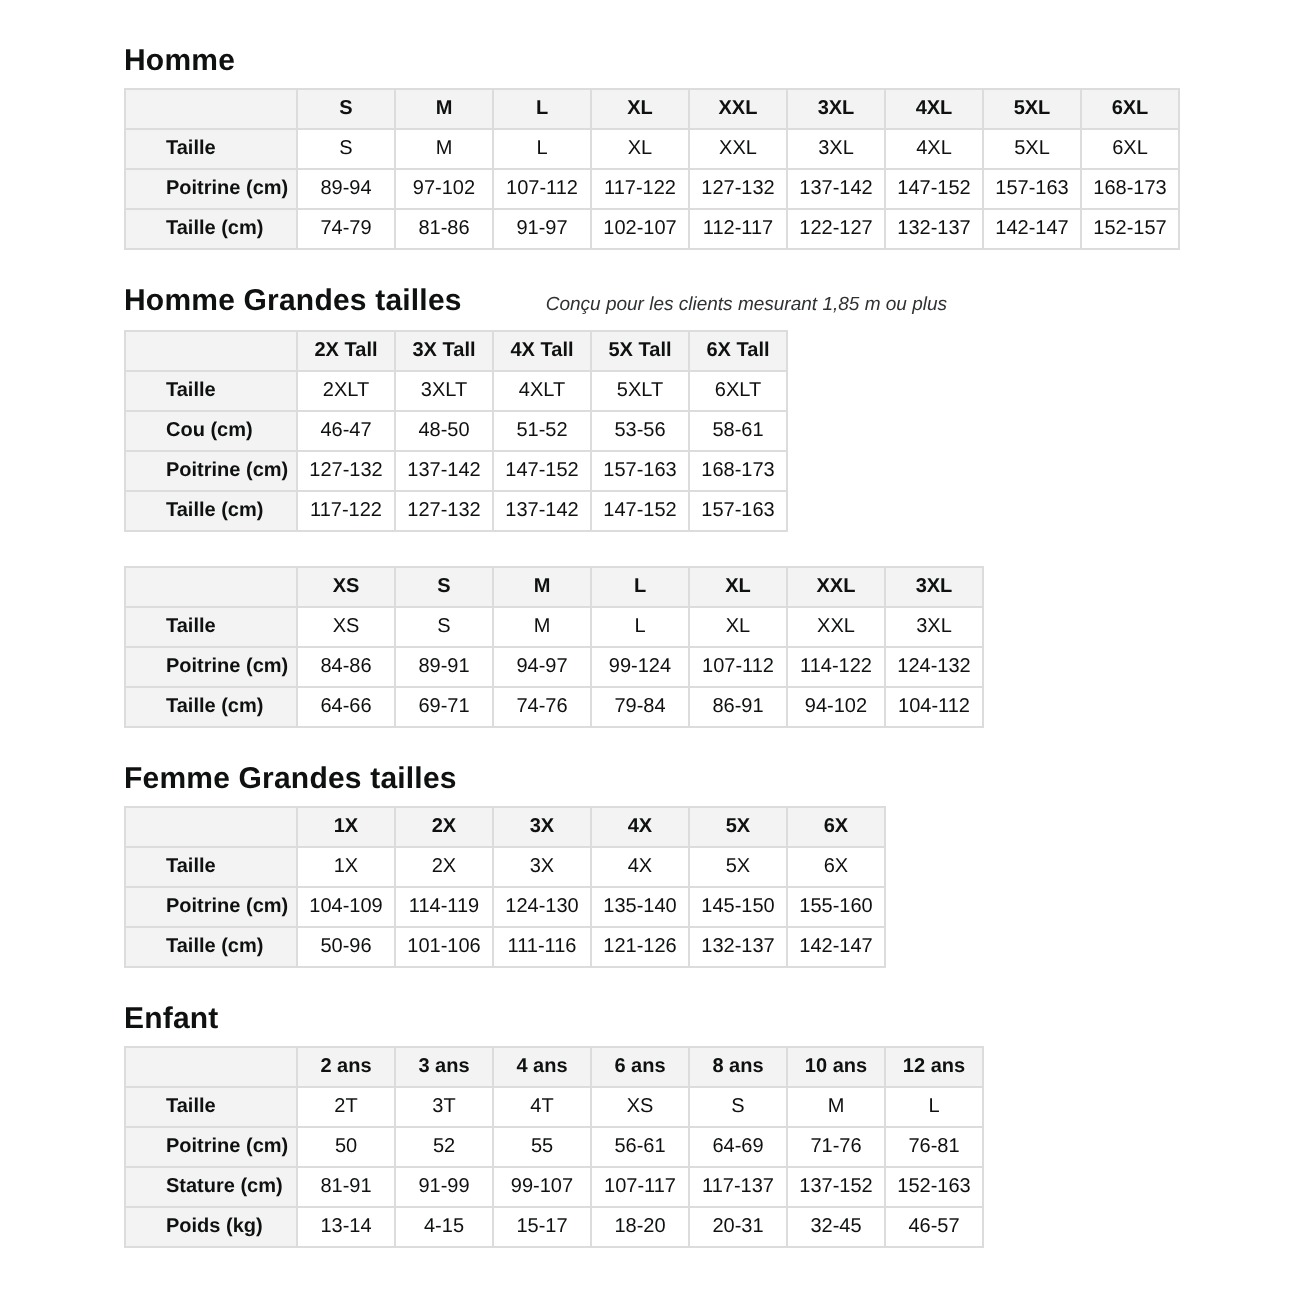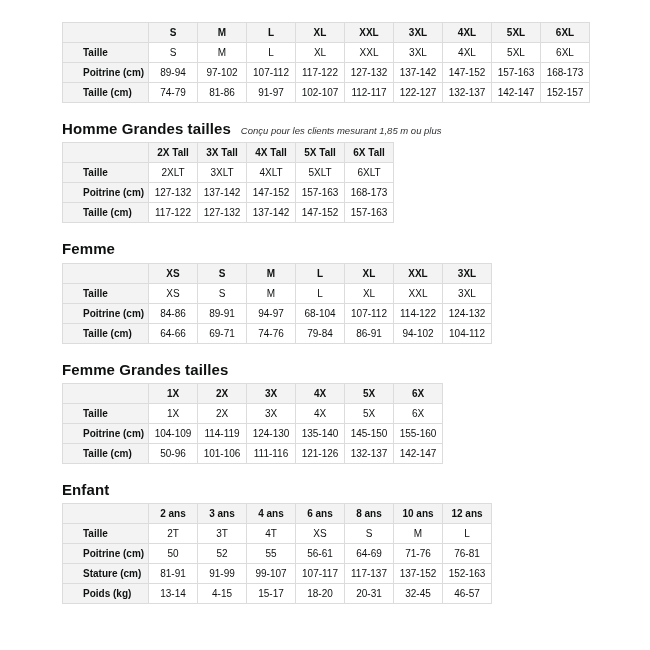--- a/index.html
+++ b/index.html
@@ -30,20 +30,21 @@
     font-size: 15px;
     font-weight: 700;
     line-height: 1.15;
     color: #0f1111;
     letter-spacing: 0.1px;
   }
   .section-note {
     font-size: 9.5px;
     font-style: italic;
     color: #2f3133;
+    margin-left: 32px;
   }
   table.size-table {
     border-collapse: collapse;
     table-layout: fixed;
   }
   table.size-table th,
   table.size-table td {
     border: 1px solid #dcdcdc;
     height: 19px;
     font-size: 10px;
@@ -70,20 +71,23 @@
   }
   col.label-col { width: 86px; }
   col.data-col  { width: 49px; }
 </style>
 </head>
 <body>
 
 <div class="wrap">
 
   <div class="section">
+    <div class="title-row">
+      <span class="section-title">Homme</span>
+    </div>
     <table class="size-table">
         <colgroup>
           <col class="label-col">
           <col class="data-col">
           <col class="data-col">
           <col class="data-col">
           <col class="data-col">
           <col class="data-col">
           <col class="data-col">
           <col class="data-col">
@@ -172,43 +176,48 @@
         <tbody>
           <tr>
             <th>Taille</th>
             <td>2XLT</td>
             <td>3XLT</td>
             <td>4XLT</td>
             <td>5XLT</td>
             <td>6XLT</td>
           </tr>
           <tr>
+            <th>Cou (cm)</th>
+            <td>46-47</td>
+            <td>48-50</td>
+            <td>51-52</td>
+            <td>53-56</td>
+            <td>58-61</td>
+          </tr>
+          <tr>
             <th>Poitrine (cm)</th>
             <td>127-132</td>
             <td>137-142</td>
             <td>147-152</td>
             <td>157-163</td>
             <td>168-173</td>
           </tr>
           <tr>
             <th>Taille (cm)</th>
             <td>117-122</td>
             <td>127-132</td>
             <td>137-142</td>
             <td>147-152</td>
             <td>157-163</td>
           </tr>
         </tbody>
       </table>
   </div>
 
   <div class="section">
-    <div class="title-row">
-      <span class="section-title">Femme</span>
-    </div>
     <table class="size-table">
         <colgroup>
           <col class="label-col">
           <col class="data-col">
           <col class="data-col">
           <col class="data-col">
           <col class="data-col">
           <col class="data-col">
           <col class="data-col">
           <col class="data-col">
@@ -234,21 +243,21 @@
             <td>L</td>
             <td>XL</td>
             <td>XXL</td>
             <td>3XL</td>
           </tr>
           <tr>
             <th>Poitrine (cm)</th>
             <td>84-86</td>
             <td>89-91</td>
             <td>94-97</td>
-            <td>68-104</td>
+            <td>99-124</td>
             <td>107-112</td>
             <td>114-122</td>
             <td>124-132</td>
           </tr>
           <tr>
             <th>Taille (cm)</th>
             <td>64-66</td>
             <td>69-71</td>
             <td>74-76</td>
             <td>79-84</td>

